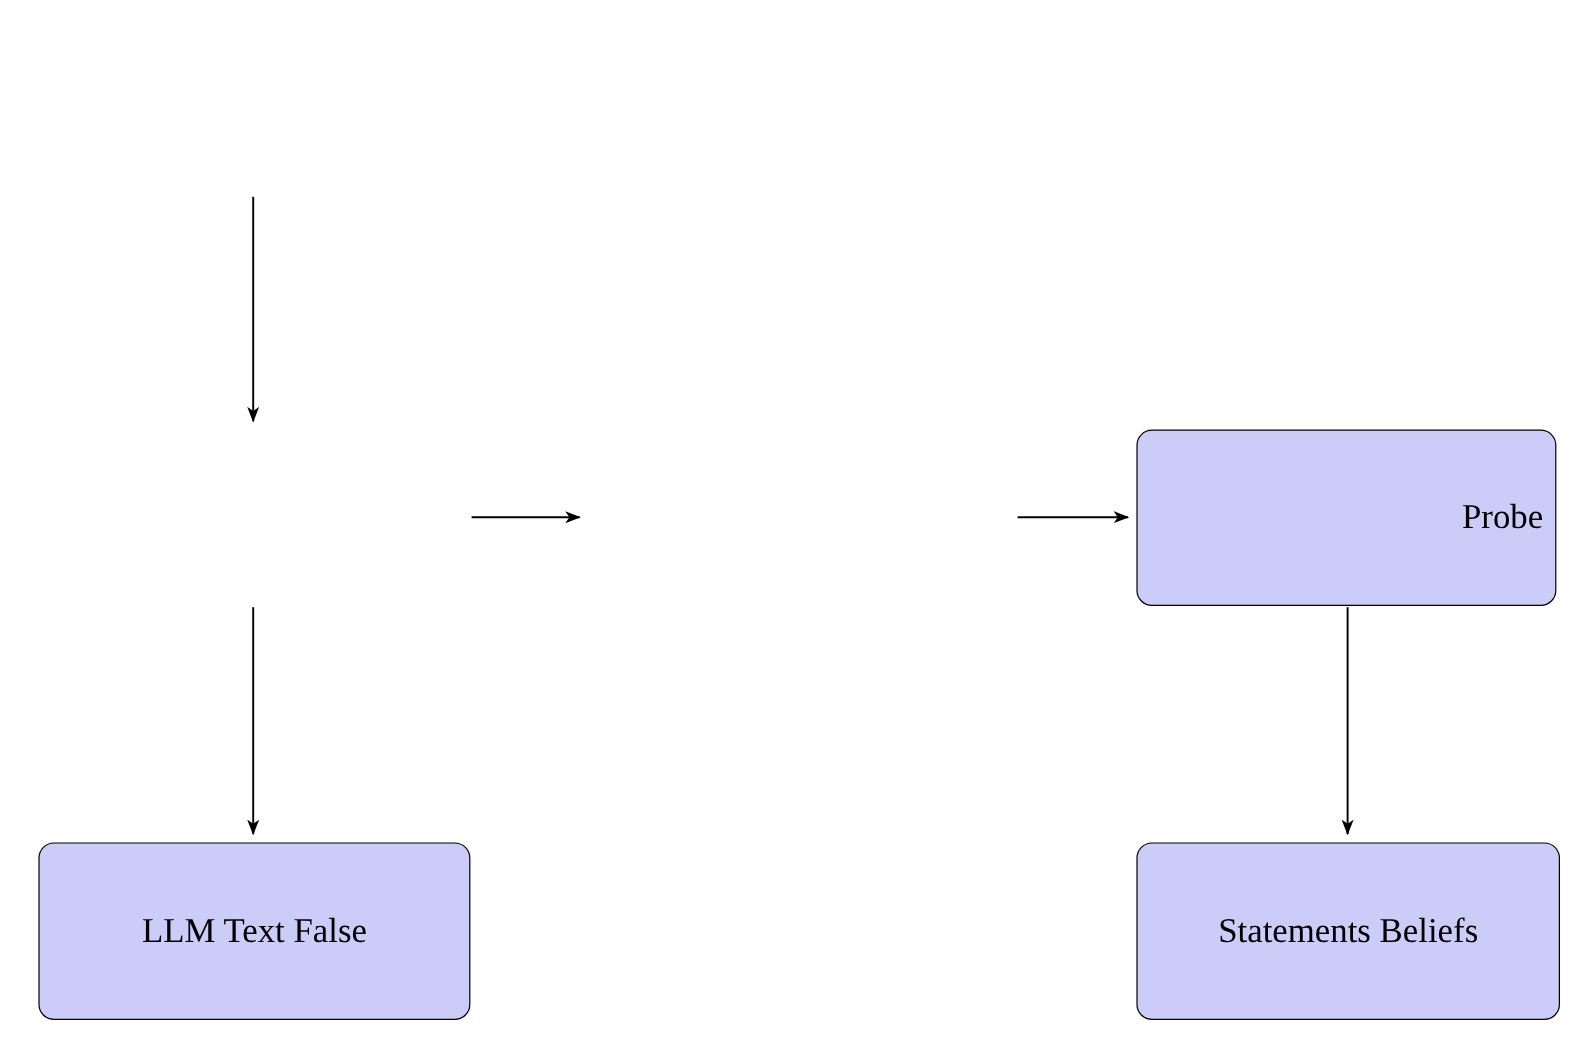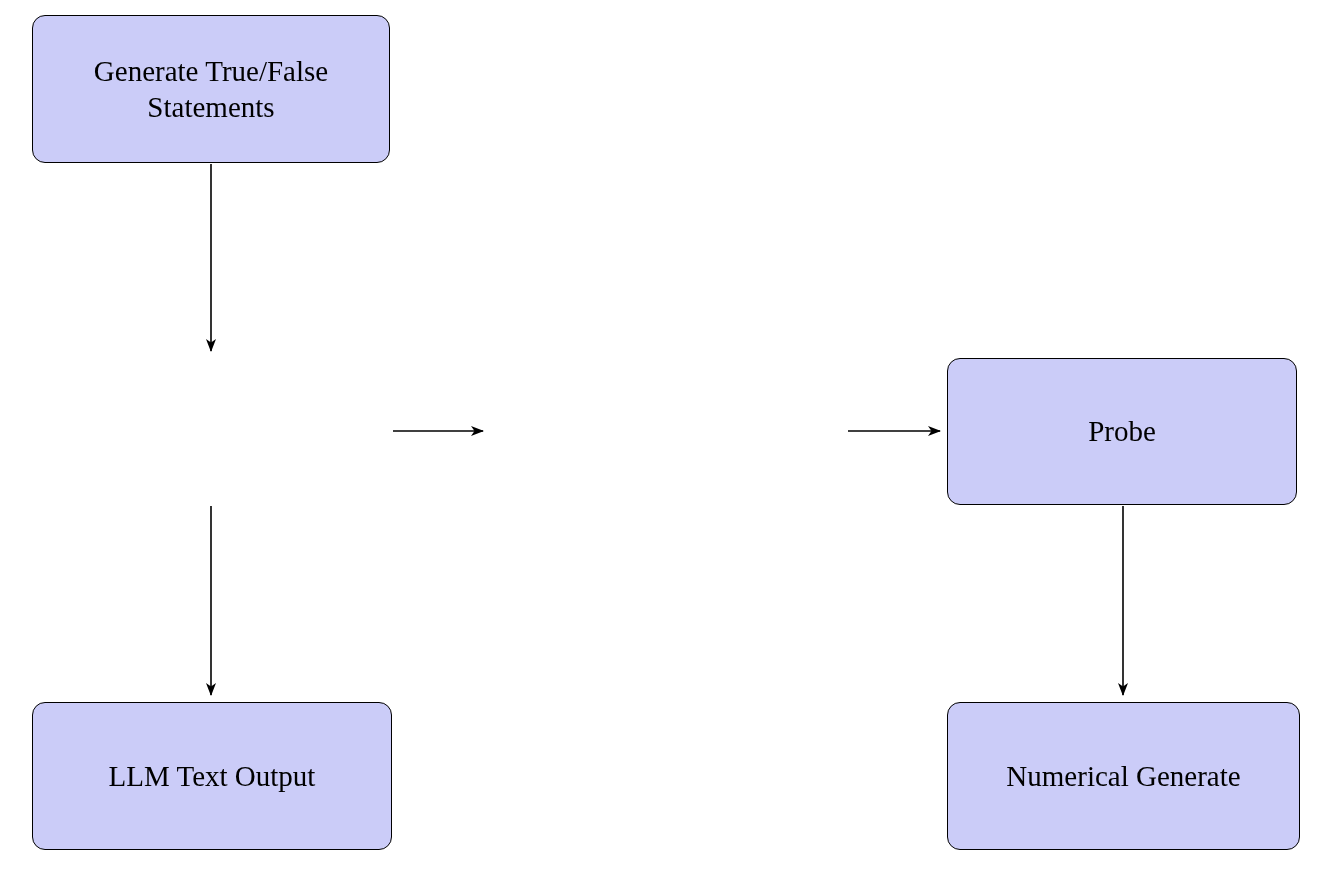--- a/index.html
+++ b/index.html
@@ -38,21 +38,21 @@
     white-space: pre-line;
     font-size: 29px;
     line-height: 1.25;
     color: #000000;
     padding: 0 10px;
   }
   
   .n-generate   { left: 32px;  top: 15px;  width: 358px; height: 148px; }
   .n-llm        { left: 32px;  top: 358px; width: 360px; height: 147px; }
   .n-embedding  { left: 490px; top: 358px; width: 357px; height: 147px; }
-  .n-probe      { left: 947px; top: 358px; width: 350px; height: 147px; }
+  .n-probe      { left: 947px; top: 358px; width: 350px; height: 147px; justify-content: flex-end; }
   .n-llm-output { left: 32px;  top: 702px; width: 360px; height: 148px; }
   .n-numerical  { left: 947px; top: 702px; width: 353px; height: 148px; }
 </style>
 </head>
 <body>
 
 <div class="canvas">
 
   <svg class="arrow-layer" viewBox="0 0 1329 874" xmlns="http://www.w3.org/2000/svg">
     <defs>
@@ -60,32 +60,28 @@
         <path d="M0,0 L13,5 L0,10 L3.5,5 z" fill="#000000"></path>
       </marker>
     </defs>
     <line x1="211" y1="164" x2="211" y2="351" stroke="#000000" stroke-width="1.6" marker-end="url(#arrowhead)"></line>
     <line x1="393" y1="431" x2="483" y2="431" stroke="#000000" stroke-width="1.6" marker-end="url(#arrowhead)"></line>
     <line x1="848" y1="431" x2="940" y2="431" stroke="#000000" stroke-width="1.6" marker-end="url(#arrowhead)"></line>
     <line x1="211" y1="506" x2="211" y2="695" stroke="#000000" stroke-width="1.6" marker-end="url(#arrowhead)"></line>
     <line x1="1123" y1="506" x2="1123" y2="695" stroke="#000000" stroke-width="1.6" marker-end="url(#arrowhead)"></line>
   </svg>
 
-  <div class="node n-generate">
-    <span class="label">Generate True/False
-Statements</span>
-  </div>
 
 
 
   <div class="node n-probe">
     <span class="label">Probe</span>
   </div>
 
   <div class="node n-llm-output">
-    <span class="label">LLM Text Output</span>
+    <span class="label">LLM Text False</span>
   </div>
 
   <div class="node n-numerical">
-    <span class="label">Numerical Generate</span>
+    <span class="label">Statements Beliefs</span>
   </div>
 
 </div>
 
 </body></html>

